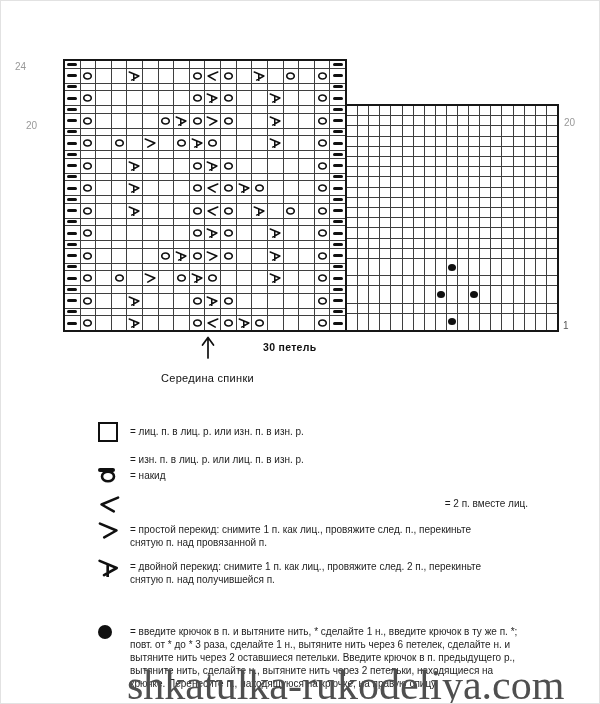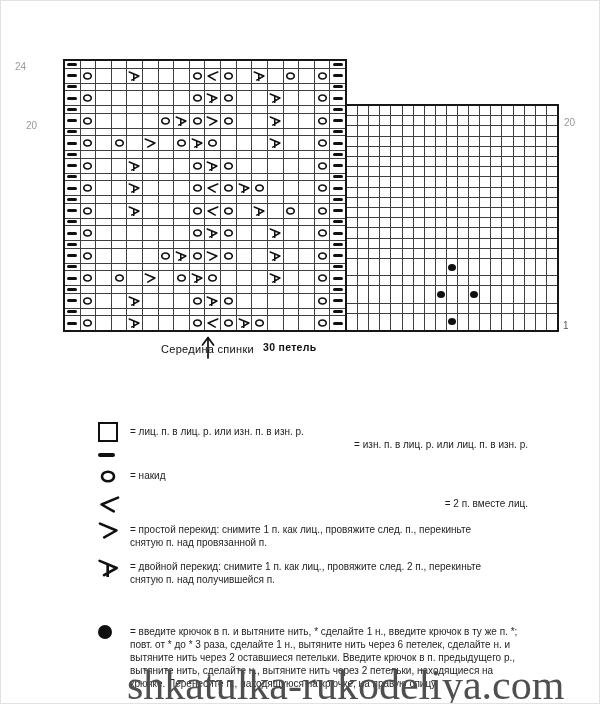--- a/index.html
+++ b/index.html
@@ -11,21 +11,21 @@
          font-size:15.5px;letter-spacing:.4px;color:#8a3a3a;}
   .grid{position:absolute;display:grid;gap:1px;background:#3f3f3f;
         border:2px solid #161616;box-sizing:border-box;}
   .grid.no-left{border-left:none;}
   .cell{background:#ffffff;display:flex;align-items:center;justify-content:center;overflow:visible;}
   .dash{width:10px;height:3px;background:#101010;border-radius:1.5px;}
   .bdot{width:8px;height:7px;background:#101010;border-radius:50%;}
   .row-label{position:absolute;font-size:10px;color:#999999;}
   .annot{position:absolute;color:#101010;}
   .annot-30{left:262px;top:340px;font-size:10.5px;letter-spacing:.3px;font-weight:bold;}
-  .annot-mid{left:160px;top:342px;font-size:11px;letter-spacing:.3px;}
+  .annot-mid{left:160px;top:371px;font-size:11px;letter-spacing:.3px;}
   .arrow-wrap{position:absolute;left:199px;top:333px;}
   .legend-item{position:absolute;left:97px;}
   .lg-glyph{position:absolute;left:0;top:0;}
   .lg-text{margin-left:32px;font-size:10px;line-height:12.9px;color:#1e1e1e;}
   .sq{display:inline-block;width:16px;height:16px;border:2.5px solid #101010;background:#fff;}
   .dash-lg{display:inline-block;width:17px;height:4px;background:#101010;border-radius:2px;}
   .bdot-lg{display:inline-block;width:14px;height:14px;background:#101010;border-radius:50%;}
   .watermark{position:absolute;left:126px;top:660px;white-space:nowrap;
              font-family:"Liberation Serif",serif;font-size:42px;color:#4f4f4f;}
 </style>
@@ -1320,21 +1320,21 @@
       <path d="M8 24 L8 5 M2.5 11 L8 3.5 L13.5 11" fill="none" stroke="#101010" stroke-width="1.7" stroke-linecap="round" stroke-linejoin="round"></path>
     </svg>
   </div>
   <div class="annot annot-mid">Середина спинки</div>
 
   <div id="legend">
       <div class="legend-item" style="top: 409px; width: 430px; margin-top: 16px;">
         <span class="lg-glyph" style="top: -4px;"><span class="sq"></span></span>
         <div class="lg-text">= лиц. п. в лиц. р. или изн. п. в изн. р.</div>
       </div>
-      <div class="legend-item" style="top: 438px; width: 430px; text-align: right;">
+      <div class="legend-item" style="top: 453px; width: 430px;">
         <span class="lg-glyph" style="top: 4px;"><span class="dash-lg"></span></span>
         <div class="lg-text">= изн. п. в лиц. р. или лиц. п. в изн. р.</div>
       </div>
       <div class="legend-item" style="top: 469px; width: 430px;">
         <span class="lg-glyph" style="top: -2px;"><svg width="20" height="17" viewBox="0 0 20 16">
             <ellipse cx="10" cy="8" rx="6" ry="4.8" fill="none" stroke="#101010" stroke-linecap="round" stroke-linejoin="round" stroke-width="2.6"></ellipse>
           </svg></span>
         <div class="lg-text">= накид</div>
       </div>
       <div class="legend-item" style="top: 497px; width: 430px; text-align: right;">

